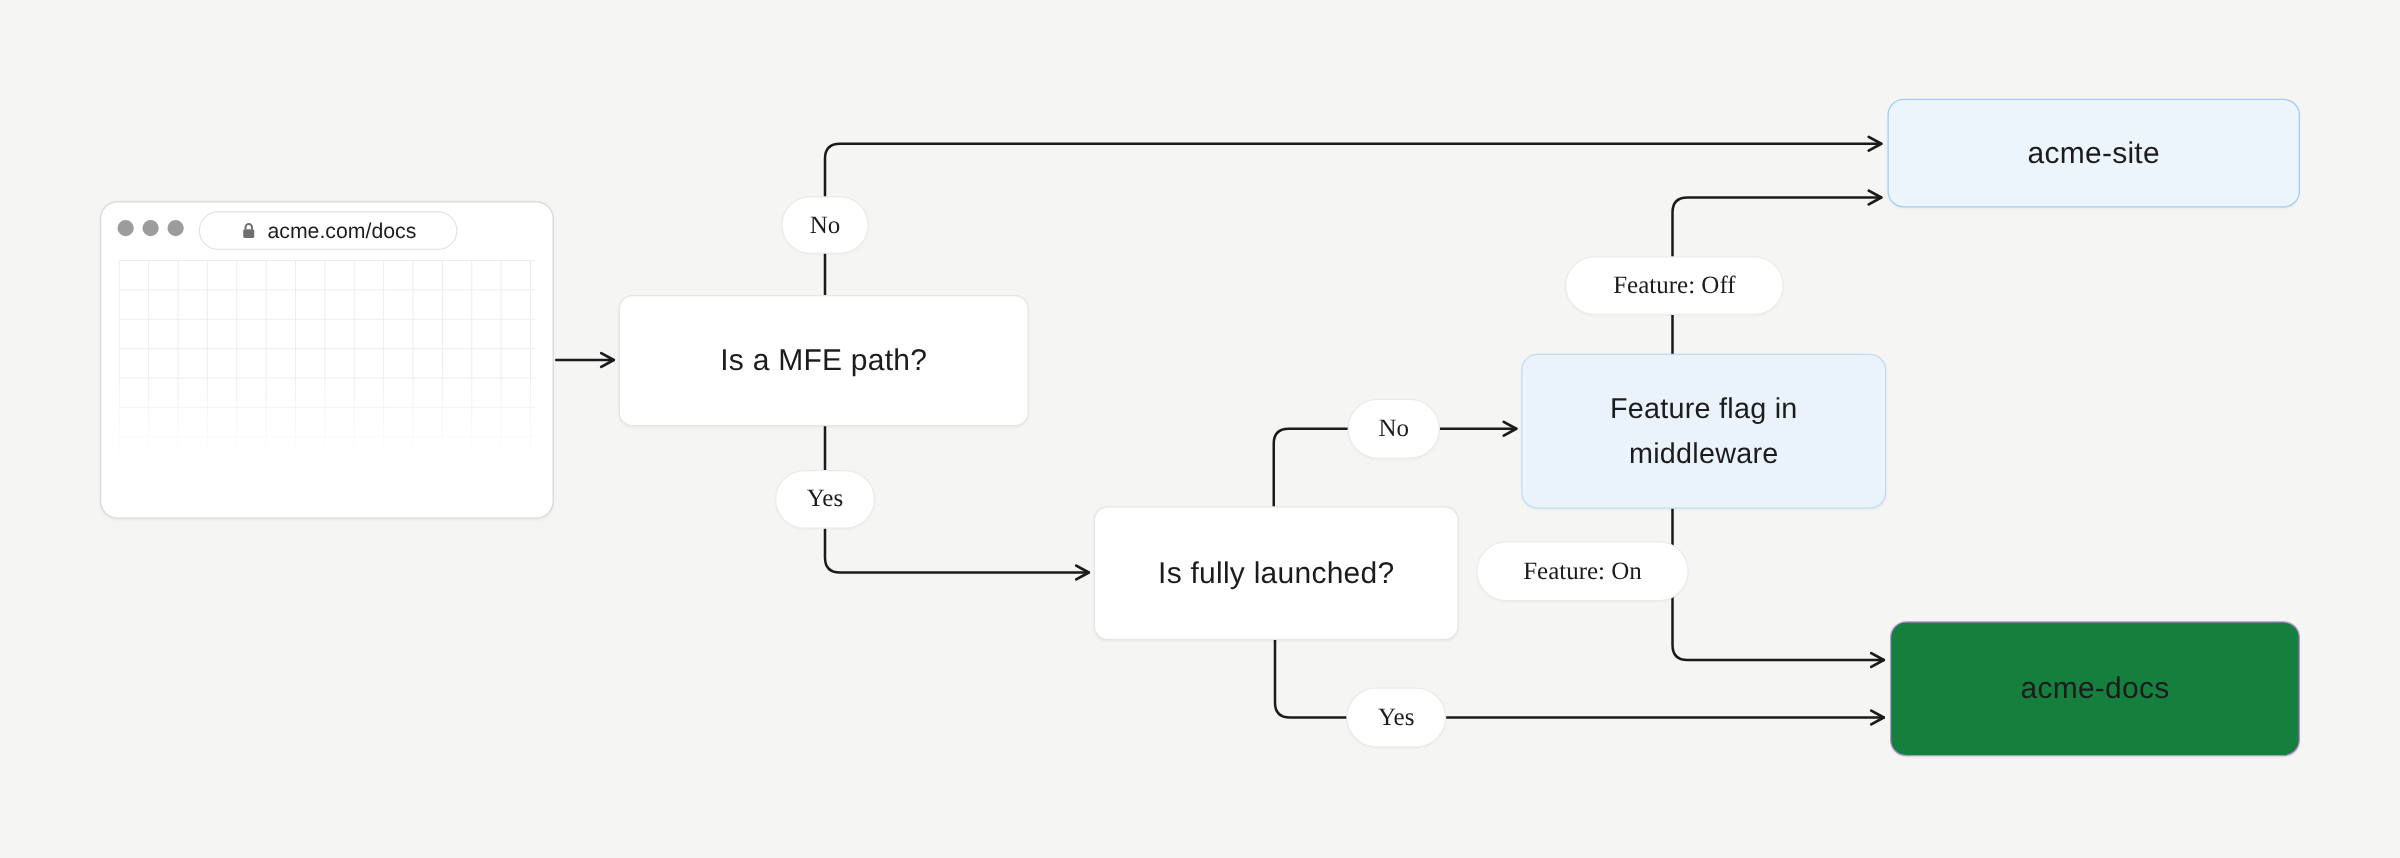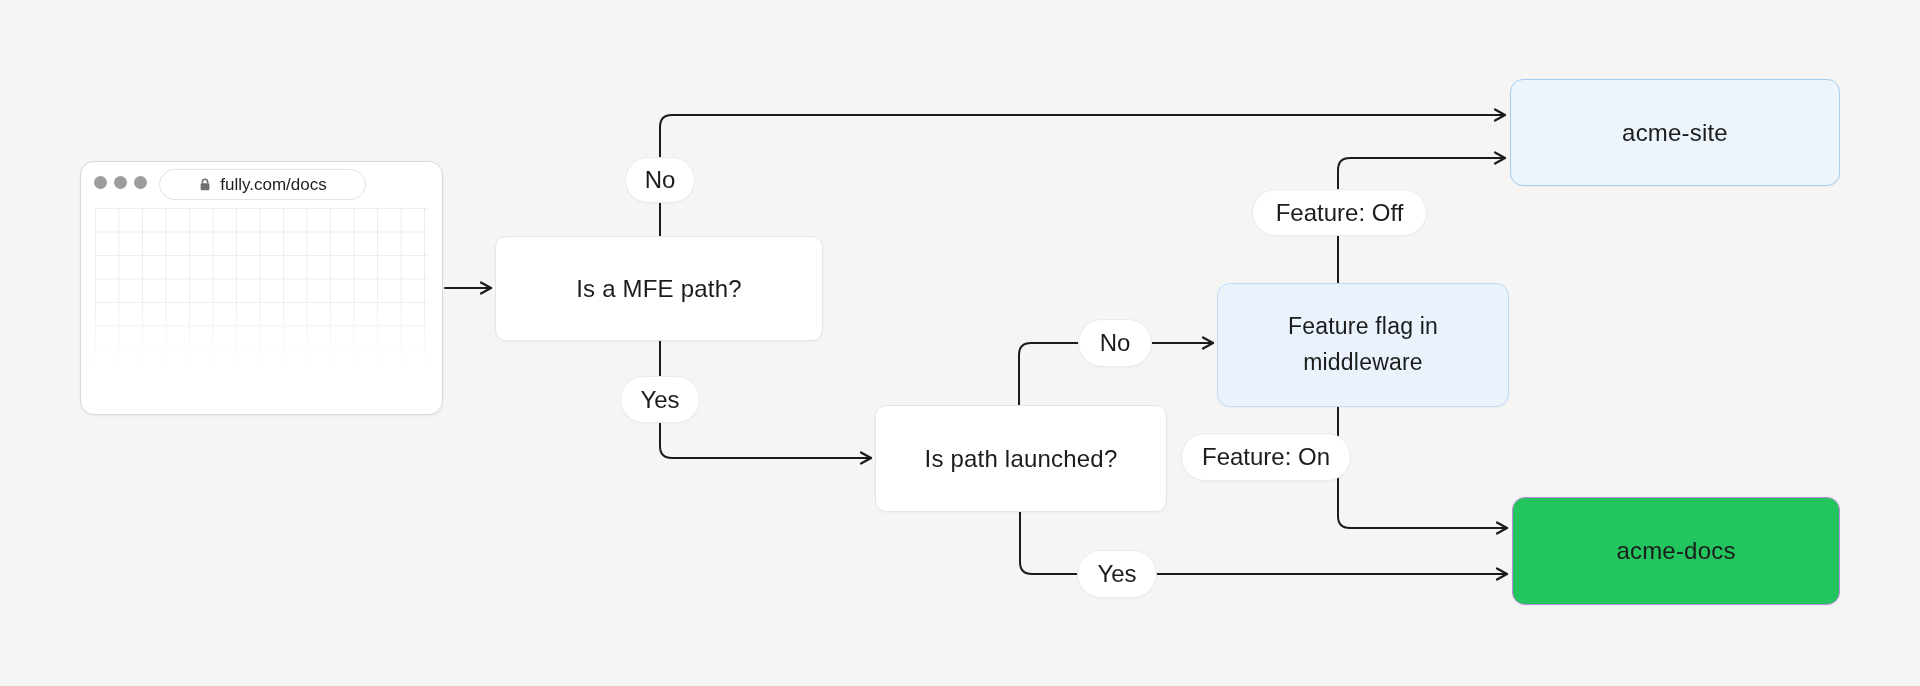--- a/index.html
+++ b/index.html
@@ -39,22 +39,23 @@
   
   .pill {
     position: absolute;
     z-index: 3;
     display: flex;
     align-items: center;
     justify-content: center;
     background: #ffffff;
     border: 1.5px solid #ebebe9;
     border-radius: 999px;
-    font-size: 24px;
+    font-size: 20px;
     box-shadow: 0 1px 2px rgba(0,0,0,0.03);
+    font-family: Liberation Serif, serif;
   }
 
   
   .browser {
     position: absolute;
     left: 80px; top: 161px;
     width: 363px; height: 254px;
     background: #ffffff;
     border: 1.5px solid #d9d9d7;
     border-radius: 14px;
@@ -135,49 +136,49 @@
       <div class="dot"></div>
       <div class="dot"></div>
     </div>
     <div class="url-bar">
       <span class="lock-icon">
         <svg width="14" height="15" viewBox="0 0 14 15">
           <path d="M4.4,6.6 V4.8 a2.6,2.6 0 0 1 5.2,0 V6.6" fill="none" stroke="#6f6f6f" stroke-width="1.6"></path>
           <rect x="2.6" y="6.3" width="8.8" height="7" rx="1.3" fill="#6f6f6f"></rect>
         </svg>
       </span>
-      <span class="url-text">fully.com/docs</span>
+      <span class="url-text">acme.com/docs</span>
     </div>
   </div>
   <div class="browser-grid"></div>
 </div>
 
 <div class="node" style="left: 495px; top: 236px; width: 328px; height: 105px; background: rgb(255, 255, 255); border-color: rgb(230, 230, 228); text-align: center;">
   <span class="node-label">Is a MFE path?</span>
 </div>
 
 <div class="node" style="left: 875px; top: 405px; width: 292px; height: 107px; background: rgb(255, 255, 255); border-color: rgb(230, 230, 228);">
-  <span class="node-label">Is path launched?</span>
+  <span class="node-label">Is fully launched?</span>
 </div>
 
 <div class="node colored" style="left: 1217px; top: 283px; width: 292px; height: 124px; font-size: 23px; background: rgb(234, 243, 252); border-color: rgb(192, 220, 244);">
   <span class="node-label" style="padding:0 26px;">Feature flag in middleware</span>
 </div>
 
-<div class="node colored" style="left: 1510px; top: 79px; width: 330px; height: 107px; background: rgb(237, 245, 252); border-color: rgb(164, 205, 240);">
+<div class="node colored" style="left: 1510px; top: 79px; width: 330px; height: 87px; background: rgb(237, 245, 252); border-color: rgb(164, 205, 240);">
   <span class="node-label">acme-site</span>
 </div>
 
-<div class="node colored" style="left: 1512px; top: 497px; width: 328px; height: 108px; background: #22c55e; border-color: rgb(186, 140, 219);">
+<div class="node colored" style="left: 1512px; top: 497px; width: 328px; height: 108px; background: #15803d; border-color: rgb(186, 140, 219);">
   <span class="node-label">acme-docs</span>
 </div>
 
 <div class="pill" style="left:625px; top:157px; width:70px; height:46px;">No</div>
 
 <div class="pill" style="left:620px; top:376px; width:80px; height:47px;">Yes</div>
 
 <div class="pill" style="left:1078px; top:319px; width:74px; height:48px;">No</div>
 
 <div class="pill" style="left:1077px; top:550px; width:80px; height:48px;">Yes</div>
 
-<div class="pill" style="left:1252px; top:189px; width:175px; height:47px;text-align:right;">Feature: Off</div>
+<div class="pill" style="left:1252px; top:205px; width:175px; height:47px;text-align:right;">Feature: Off</div>
 
 <div class="pill" style="left:1181px; top:433px; width:170px; height:48px;">Feature: On</div>
 
 </body></html>

